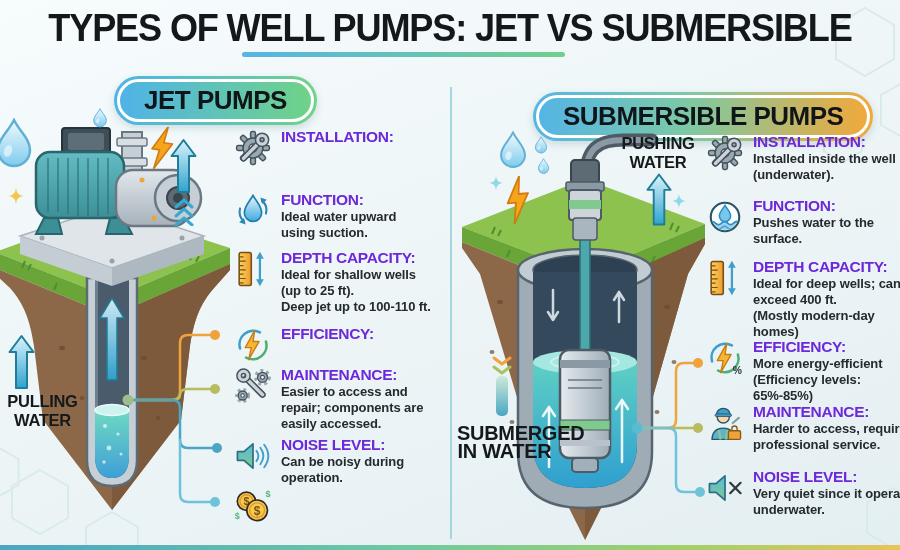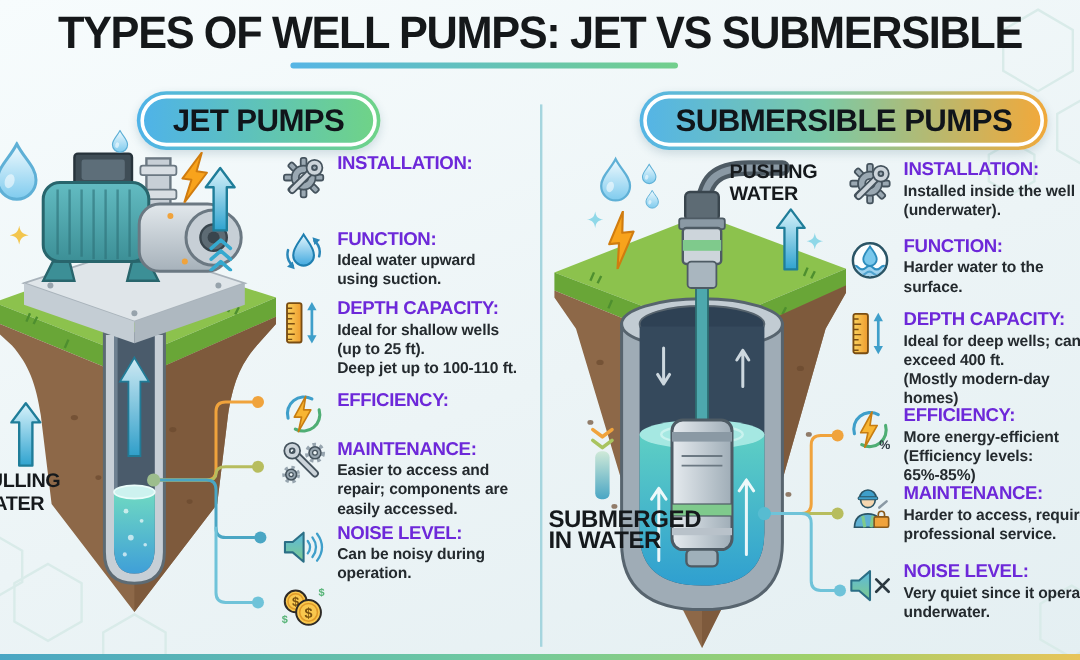--- a/index.html
+++ b/index.html
@@ -22,21 +22,21 @@
   .pill.jet,.pill.jet .pill-in{background:linear-gradient(90deg,#4fb3e8,#6fd388)}
   .pill.sub,.pill.sub .pill-in{background:linear-gradient(90deg,#55b5e5,#7cc9a5 45%,#f0a93c)}
   .divider{position:absolute;left:450px;top:87px;width:2px;height:452px;background:#a5d5de}
   .bottombar{position:absolute;left:0;right:0;bottom:0;height:5px;
     background:linear-gradient(90deg,#4aa6c4,#6fc9a0 45%,#9fd06a 75%,#e8c45a)}
   .feat{position:absolute;display:flex;gap:9px;width:215px}
   .ic{width:38px;height:40px;flex:0 0 38px}
   .ft{font-size:15.5px;font-weight:bold;letter-spacing:-.3px;color:#6d28d9;line-height:17px}
   .fd{font-size:13px;font-weight:bold;letter-spacing:-.1px;color:#242a2e;line-height:16px;
     white-space:pre-line;margin-top:1px}
-  .lbl{position:absolute;font-weight:bold;text-align:left;color:#15191c}
+  .lbl{position:absolute;font-weight:bold;text-align:center;color:#15191c}
   .lbl.big{font-size:16.5px;line-height:19px;letter-spacing:-.3px}
   .lbl.small{font-size:20px;line-height:18px;letter-spacing:-.3px}
 </style>
 </head>
 <body>
 
 <svg width="0" height="0" style="position:absolute" aria-hidden="true">
 <defs>
   <linearGradient id="gRuler" x1="0" y1="0" x2="1" y2="0">
         <stop offset="0" stop-color="#fbd35e"></stop>
@@ -119,21 +119,21 @@
   </g>
 </svg>
 
 <div class="title">TYPES OF WELL PUMPS: JET VS SUBMERSIBLE</div>
 <div class="underline"></div>
 <div class="divider"></div>
 
 <div class="pill jet" style="left:114px;top:76px">
   <div class="pill-in">JET PUMPS</div>
 </div>
-<div class="pill sub" style="left:533px;top:76px">
+<div class="pill sub" style="left:533px;top:92px">
   <div class="pill-in">SUBMERSIBLE PUMPS</div>
 </div>
 
 <svg class="abs" style="left:-8px;top:118px" width="245" height="415" viewBox="0 0 245 415">
   <defs>
     <linearGradient id="gWaterL" x1="0" y1="0" x2="0" y2="1">
         <stop offset="0" stop-color="#6fd9c2"></stop>
         <stop offset="1" stop-color="#3f9fd8"></stop>
       </linearGradient>
     <linearGradient id="gArrL" x1="0" y1="0" x2="0" y2="1">
@@ -448,21 +448,21 @@
     <circle cx="22" cy="22" r="16.5" fill="#fbfeff" stroke="#2b5566" stroke-width="2.4"></circle>
     <g clip-path="url(#cw)">
       <path d="M4 29 q3.5 -3.5 7 0 t7 0 t7 0 t7 0 t7 0 V40 H4 Z" fill="#9fd3ef"></path>
       <path d="M4 29 q3.5 -3.5 7 0 t7 0 t7 0 t7 0 t7 0" fill="none" stroke="#2e8fc0" stroke-width="2"></path>
       <path d="M4 34.5 q3.5 -3.5 7 0 t7 0 t7 0 t7 0 t7 0" fill="none" stroke="#2e8fc0" stroke-width="2" opacity="0.7"></path>
     </g>
     <path d="M22 8.5 C24.8 13 28.5 16.5 28.5 20.8 a6.5 6.5 0 0 1 -13 0 C15.5 16.5 19.2 13 22 8.5 Z" fill="#79c8ec" stroke="#2d8dbd" stroke-width="1.8"></path>
   </svg>
   <div>
       <div class="ft">FUNCTION:</div>
-       <div class="fd">Harder water to the
+       <div class="fd">Pushes water to the
 surface.</div>
     </div>
 </div>
 <div class="feat" style="left:706px;top:258px">
   <svg class="ic" viewBox="0 0 44 44">
       <use href="#s-ruler"></use>
     </svg>
   <div>
       <div class="ft">DEPTH CAPACITY:</div>
        <div class="fd">Ideal for deep wells; can

